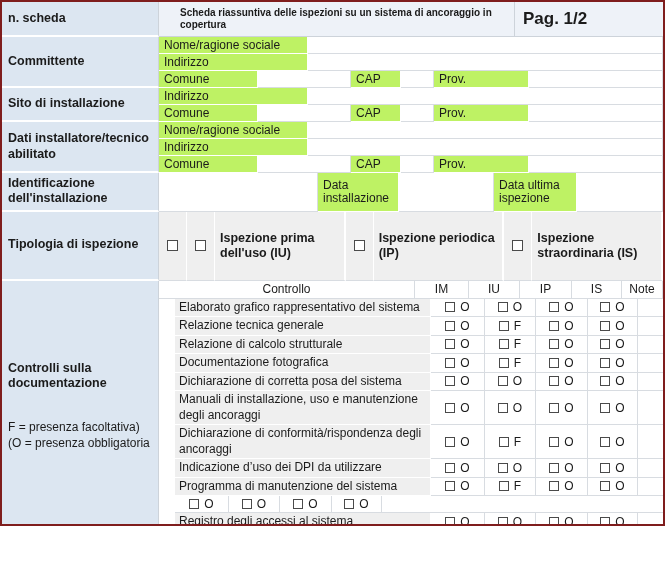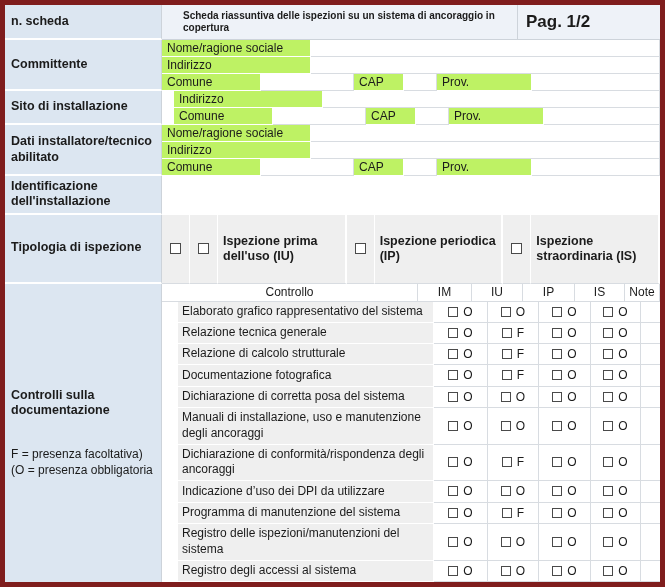--- a/index.html
+++ b/index.html
@@ -1,25 +1,25 @@
 <!DOCTYPE html>
 <html><head>
 <meta charset="utf-8">
 <style>
   * { margin:0; padding:0; box-sizing:border-box; }
   html,body { background:#ffffff; }
   body { font-family:"Liberation Sans","DejaVu Sans",sans-serif; font-size:12px; color:#1b1b1b; }
 
-  .sheet { width:665px; height:587px; border:5px solid #7f1d1d; background:#ffffff;
+  .sheet { width:665px; height:526px; border:2px solid #7f1d1d; background:#ffffff;
            display:flex; flex-direction:column; overflow:hidden; }
 
   .row { display:flex; width:100%; }
   .r-header     { flex:0 0 35px; }
   .r-committente{ flex:0 0 51px; }
-  .r-sito       { flex:0 0 34px;gap:12px; }
+  .r-sito       { flex:0 0 34px; }
   .r-dati       { flex:0 0 51px; }
   .r-ident      { flex:0 0 35px; }
   .r-tip        { flex:0 0 69px; }
   .r-controlli  { flex:1 1 auto; }
 
   .leftcol { flex:0 0 157px; width:157px; background:#dce6f1;
              display:flex; flex-direction:column; justify-content:center;
              padding:3px 5px 3px 6px;
              border-right:1px solid #cdd3da; border-bottom:2px solid #ffffff; }
   .r-controlli .leftcol { border-bottom:none;gap:28px; }
@@ -146,20 +146,29 @@
         <div class="finput w33"></div>
         <div class="flabel w95">Prov.</div>
         <div class="finput grow"></div>
       </div>
     </div>
   </div>
 
   <div class="row r-ident">
     <div class="leftcol">
       <div class="sec-title">Identificazione dell'installazione</div>
+    </div>
+    <div class="sub">
+      <div class="subrow">
+        <div class="finput w159"></div>
+        <div class="flabel w81">Data installazione</div>
+        <div class="finput w95"></div>
+        <div class="flabel w83">Data ultima ispezione</div>
+        <div class="finput grow"></div>
+      </div>
     </div>
   </div>
 
   <div class="row r-tip">
     <div class="leftcol">
       <div class="sec-title">Tipologia di ispezione</div>
     </div>
     <div class="tip-area">
       <div class="tip-cb">
           <span class="cb"></span>
@@ -380,21 +389,20 @@
               <span class="val">O</span>
             </div>
     <div class="ck-val c-is">
               <span class="cb"></span>
               <span class="val">O</span>
             </div>
     <div class="ck-note c-note"></div>
   </div>
 
   <div class="ck-row">
-    <div class="ck-label c-label">Registro delle ispezioni/manutenzioni del sistema</div>
     <div class="ck-val c-im">
               <span class="cb"></span>
               <span class="val">O</span>
             </div>
     <div class="ck-val c-iu">
               <span class="cb"></span>
               <span class="val">O</span>
             </div>
     <div class="ck-val c-ip">
               <span class="cb"></span>

